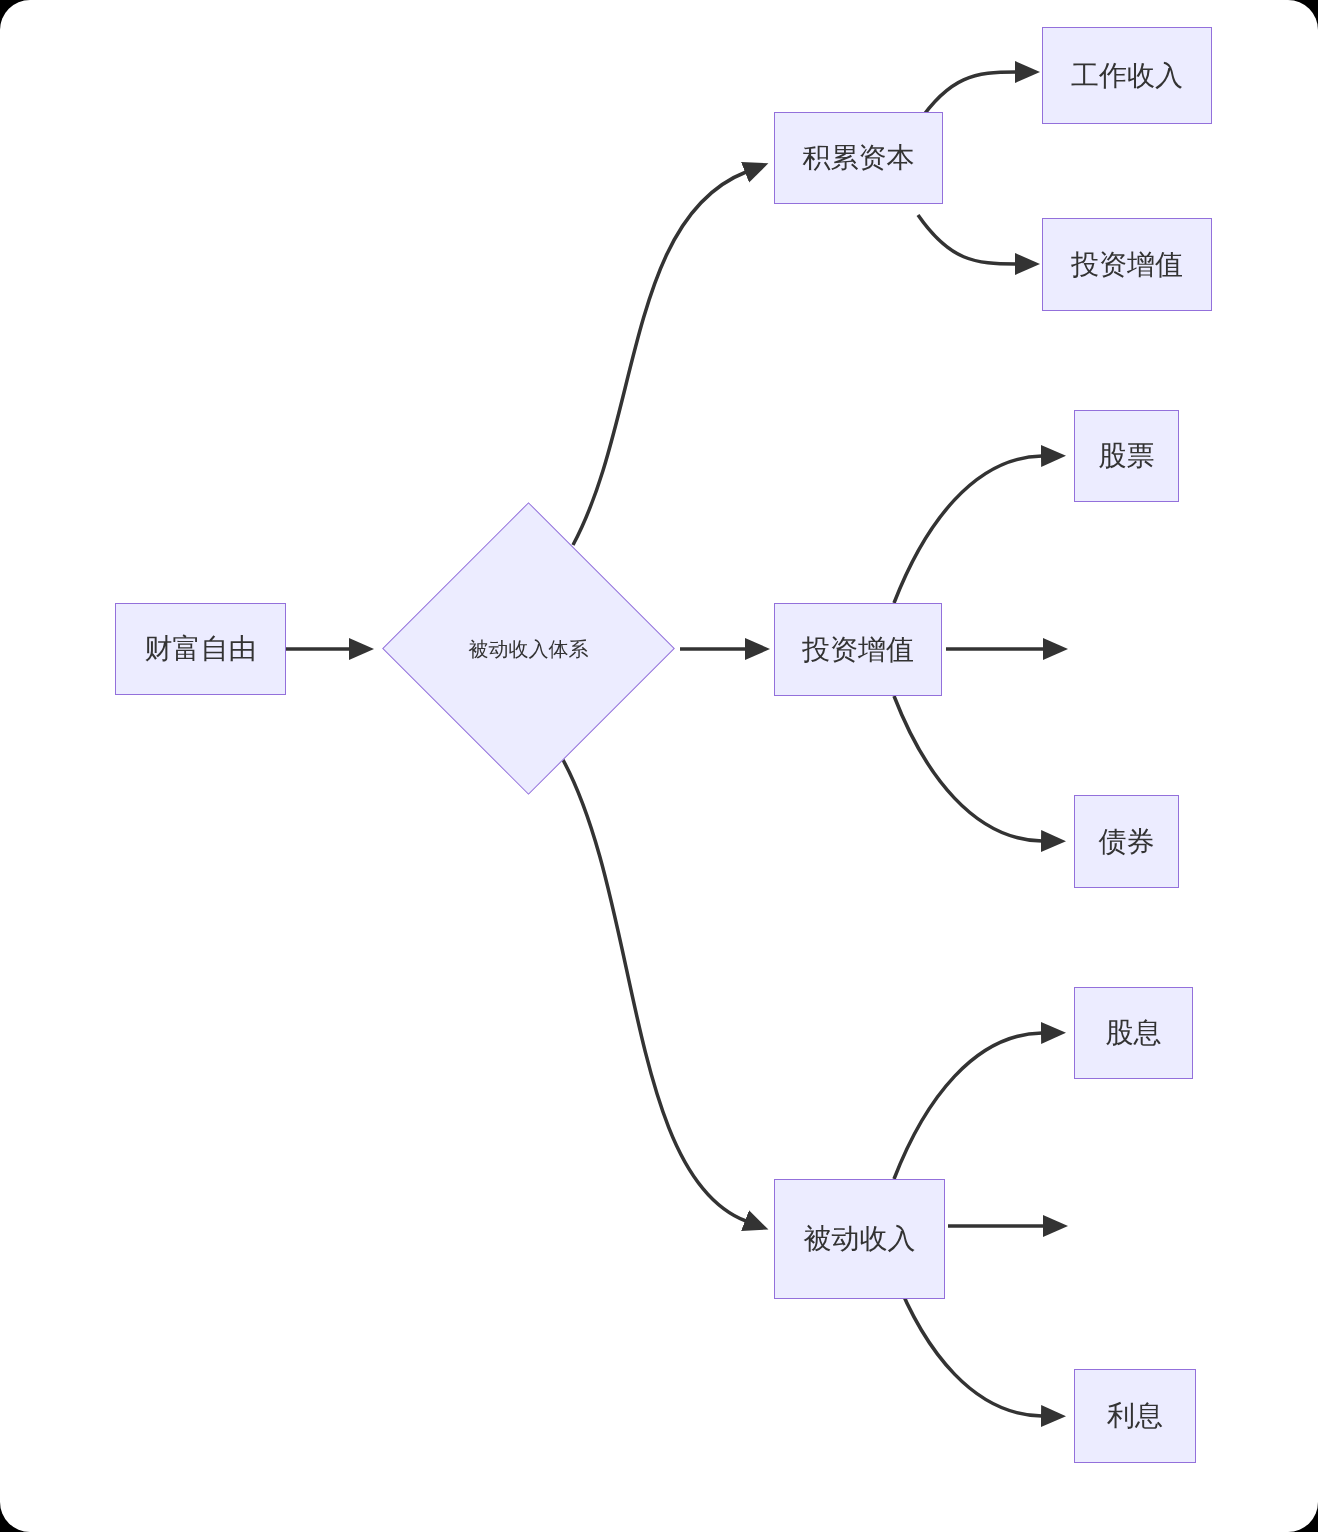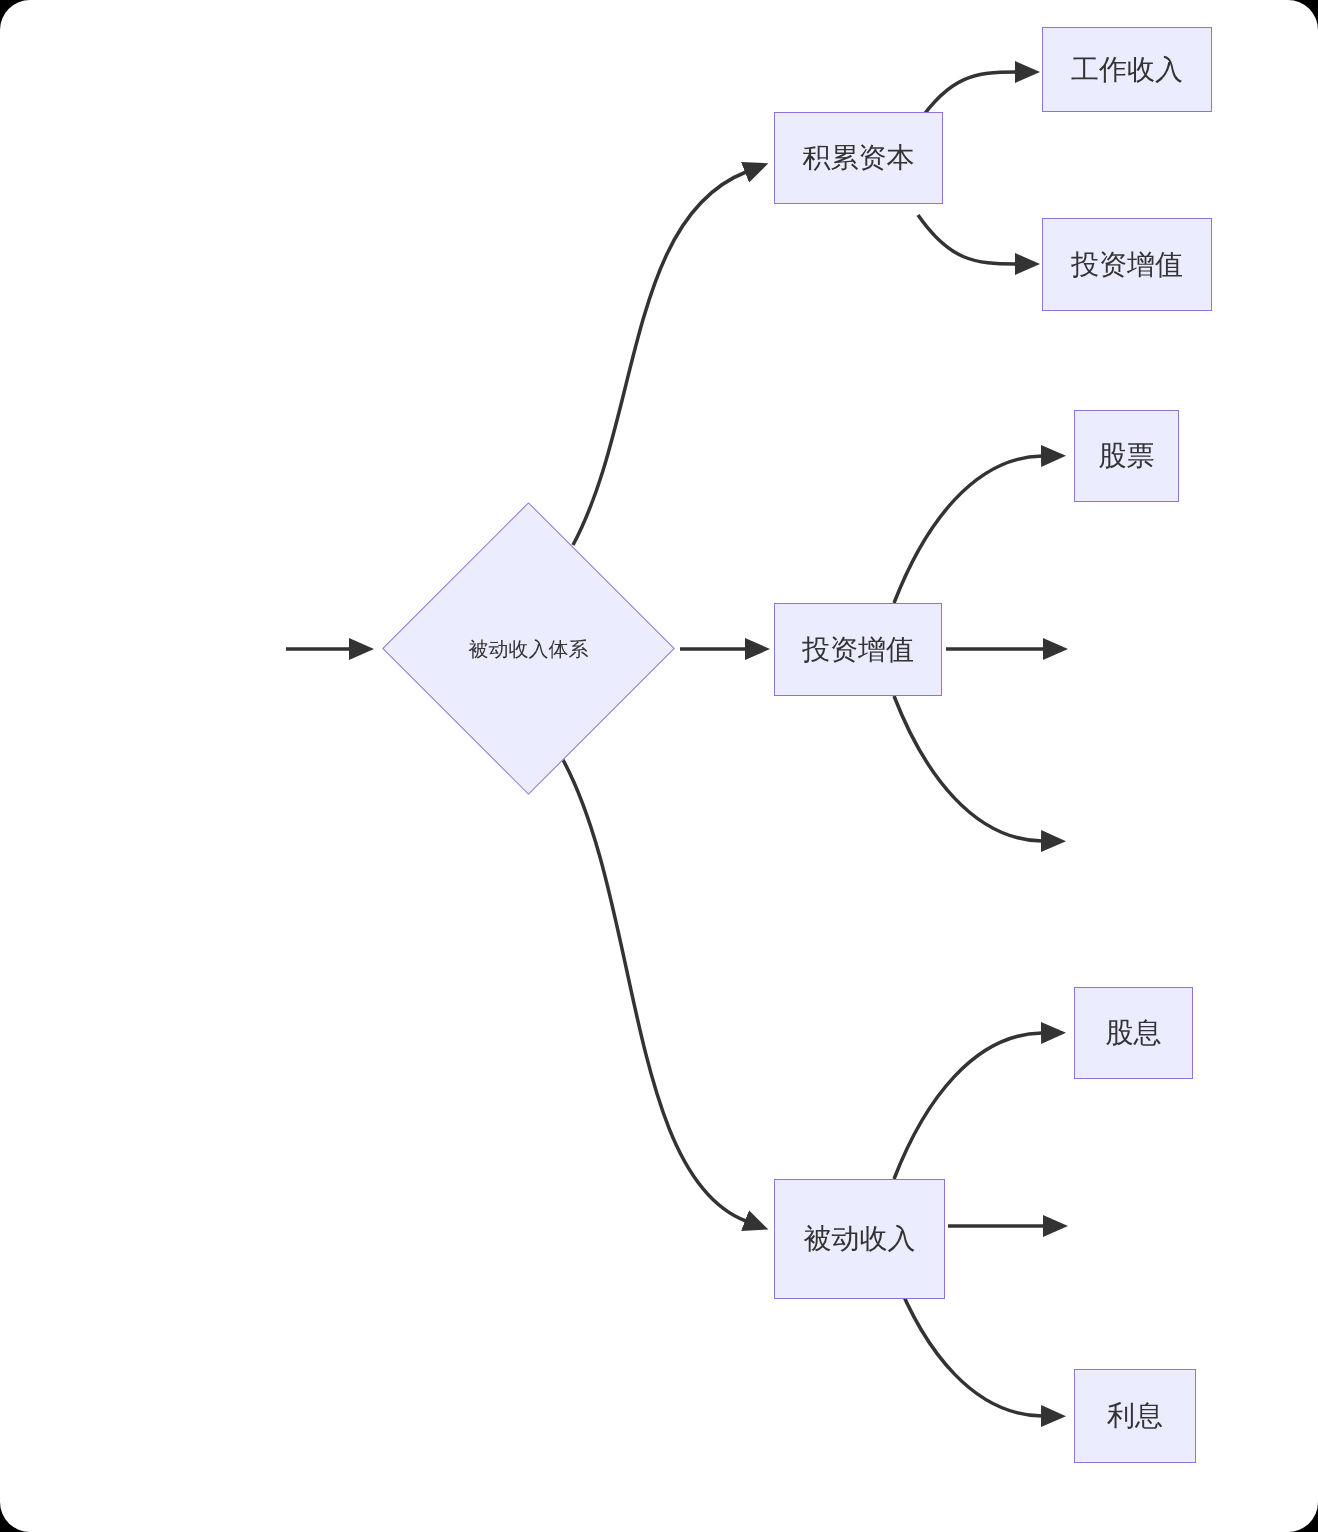--- a/index.html
+++ b/index.html
@@ -91,45 +91,51 @@
     <path class="edge" d="M 918 123 C 950 76, 975 72, 1016 72" marker-end="url(#arrow)"></path>
     <path class="edge" d="M 918 215 C 950 261, 975 264, 1016 264" marker-end="url(#arrow)"></path>
     <path class="edge" d="M 894 603 C 925 523, 975 457, 1042 456" marker-end="url(#arrow)"></path>
     <path class="edge" d="M 946 649 L 1044 649" marker-end="url(#arrow)"></path>
     <path class="edge" d="M 894 696 C 925 776, 975 840, 1042 841" marker-end="url(#arrow)"></path>
     <path class="edge" d="M 894 1179 C 925 1099, 975 1034, 1042 1033" marker-end="url(#arrow)"></path>
     <path class="edge" d="M 948 1226 L 1044 1226" marker-end="url(#arrow)"></path>
     <path class="edge" d="M 894 1273 C 925 1353, 975 1415, 1042 1416" marker-end="url(#arrow)"></path>
   </svg>
 
+  <div class="node" style="left:115px; top:603px; width:171px; height:92px;">
+    <span class="node-label">财富自由</span>
+  </div>
 
   <div class="diamond-wrap">
     <div class="diamond-shape"></div>
     <span class="diamond-label">被动收入体系</span>
   </div>
 
   <div class="node" style="left:774px; top:112px; width:169px; height:92px;">
     <span class="node-label">积累资本</span>
   </div>
   <div class="node" style="left:774px; top:603px; width:168px; height:93px;">
     <span class="node-label">投资增值</span>
   </div>
   <div class="node" style="left:774px; top:1179px; width:171px; height:120px;">
     <span class="node-label">被动收入</span>
   </div>
 
-  <div class="node" style="left:1042px; top:27px; width:170px; height:85px;">
+  <div class="node" style="left:1042px; top:27px; width:170px; height:97px;">
     <span class="node-label">工作收入</span>
   </div>
   <div class="node" style="left:1042px; top:218px; width:170px; height:93px;">
     <span class="node-label">投资增值</span>
   </div>
 
   <div class="node" style="left:1074px; top:410px; width:105px; height:92px;">
     <span class="node-label">股票</span>
+  </div>
+  <div class="node" style="left:1074px; top:795px; width:105px; height:93px;">
+    <span class="node-label">债券</span>
   </div>
 
   <div class="node" style="left:1074px; top:987px; width:119px; height:92px;">
     <span class="node-label">股息</span>
   </div>
   <div class="node" style="left:1074px; top:1369px; width:122px; height:94px;">
     <span class="node-label">利息</span>
   </div>
 
 </div>

